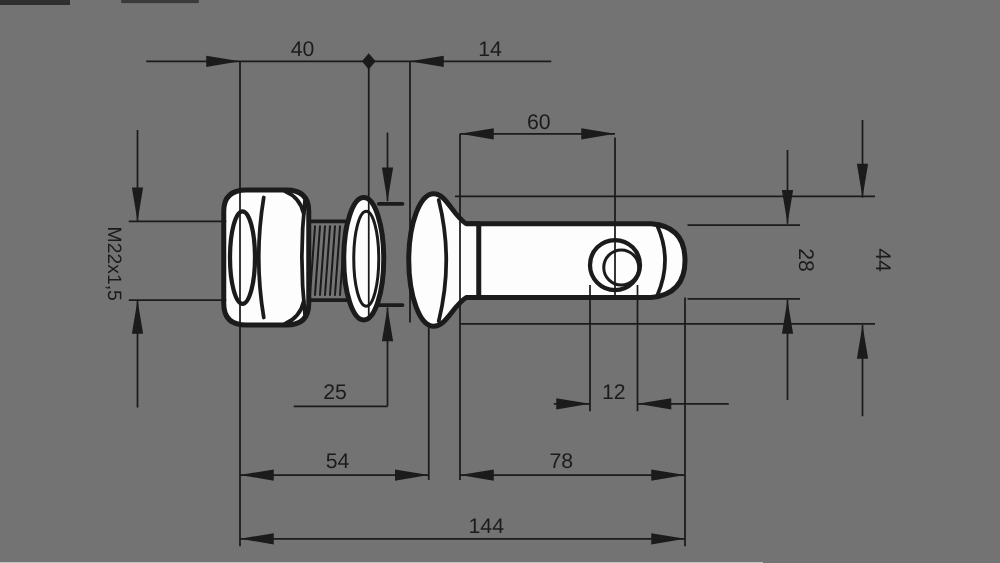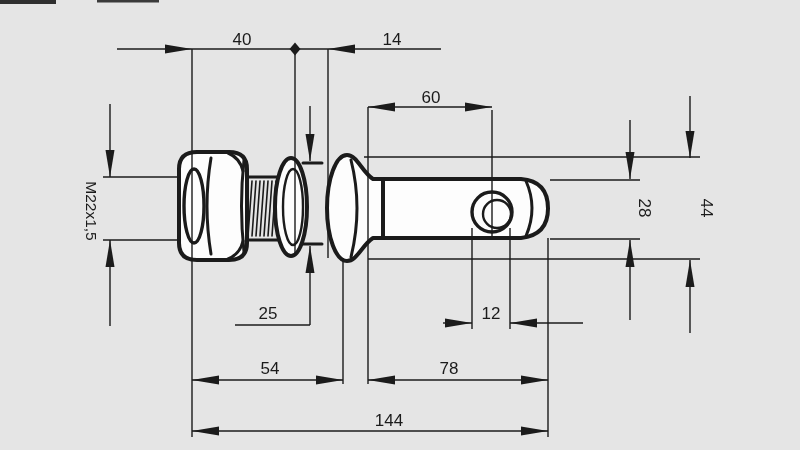--- a/index.html
+++ b/index.html
@@ -1,16 +1,16 @@
 <!DOCTYPE html>
 <html><head>
 <meta charset="utf-8">
 <style>
   html,body{margin:0;padding:0;background:#ffffff;}
-  .stage{position:relative;width:800px;height:450px;background:#e5e5e5;overflow:hidden;}
+  .stage{position:relative;width:800px;height:450px;background:#737373;overflow:hidden;}
   svg{display:block;}
   svg text{font-family:"Liberation Sans","DejaVu Sans",sans-serif;font-size:17px;fill:#1b1b1b;}
   svg text.small{font-size:15.5px;}
   .thick{stroke:#1b1b1b;stroke-width:4;fill:none;stroke-linecap:round;stroke-linejoin:round;}
   .mid{stroke:#1b1b1b;stroke-width:3;fill:none;stroke-linecap:round;}
   .mid2{stroke:#1b1b1b;stroke-width:2.4;fill:none;stroke-linecap:round;}
   .thin{stroke:#1b1b1b;stroke-width:1.4;fill:none;}
   .tfine{stroke:#1b1b1b;stroke-width:1.6;fill:none;stroke-linecap:round;}
   .fw{fill:#fdfdfd;}
   .ah{fill:#1b1b1b;stroke:none;}

